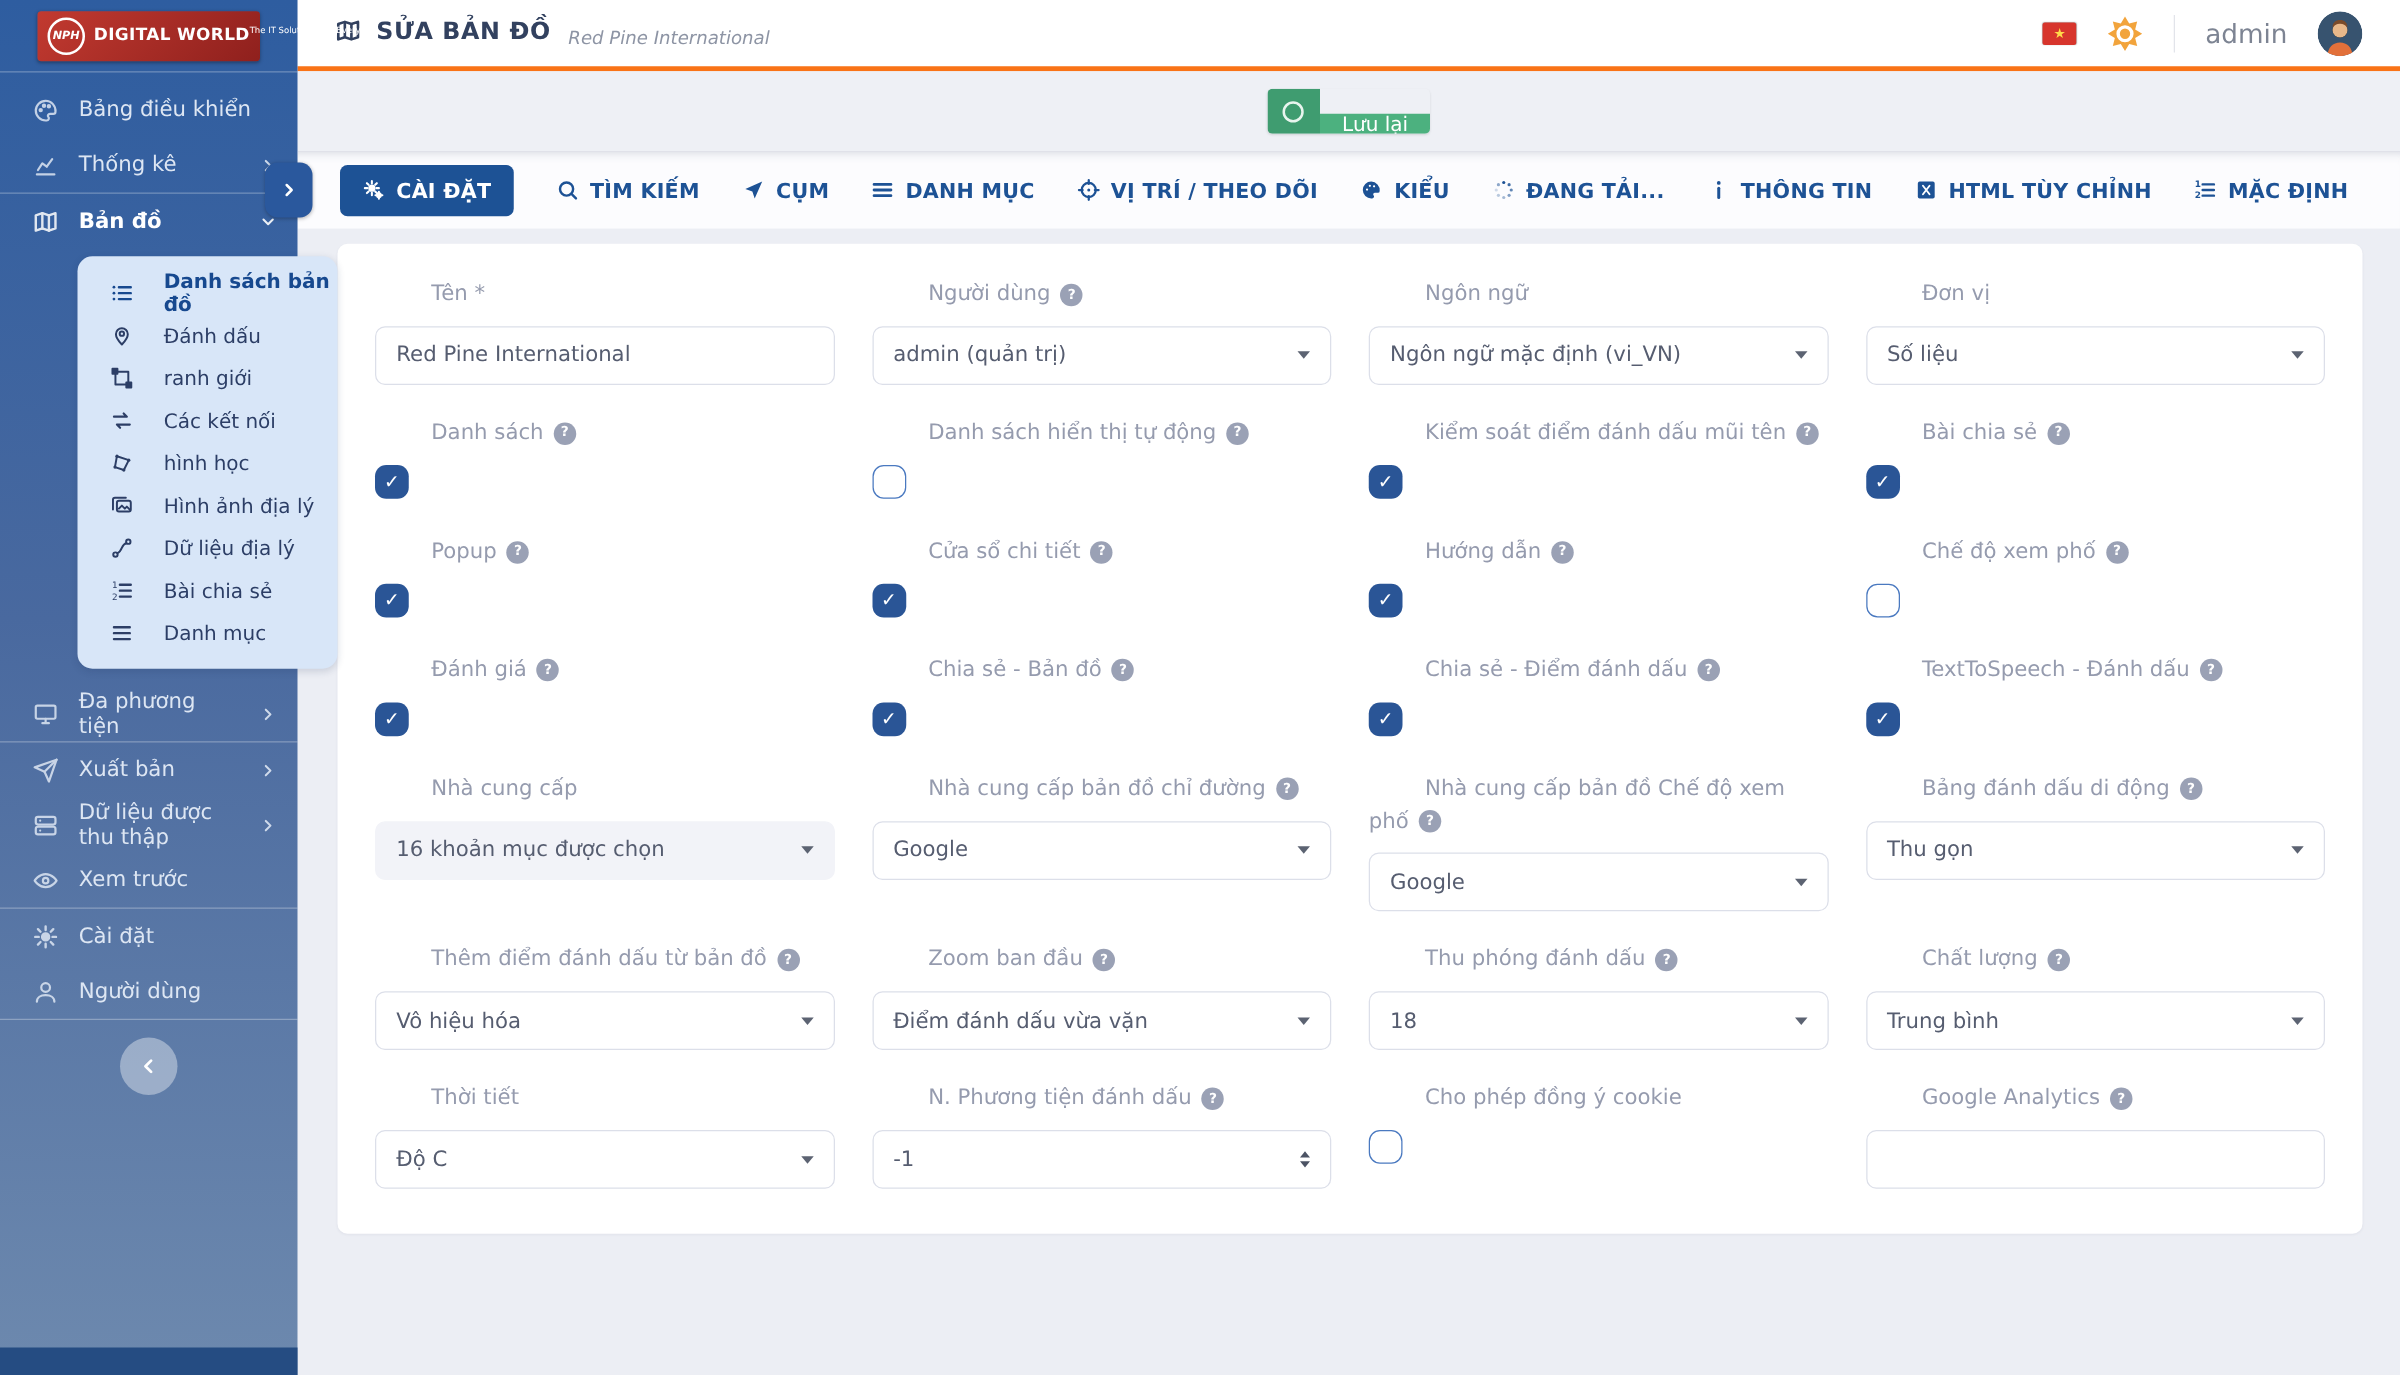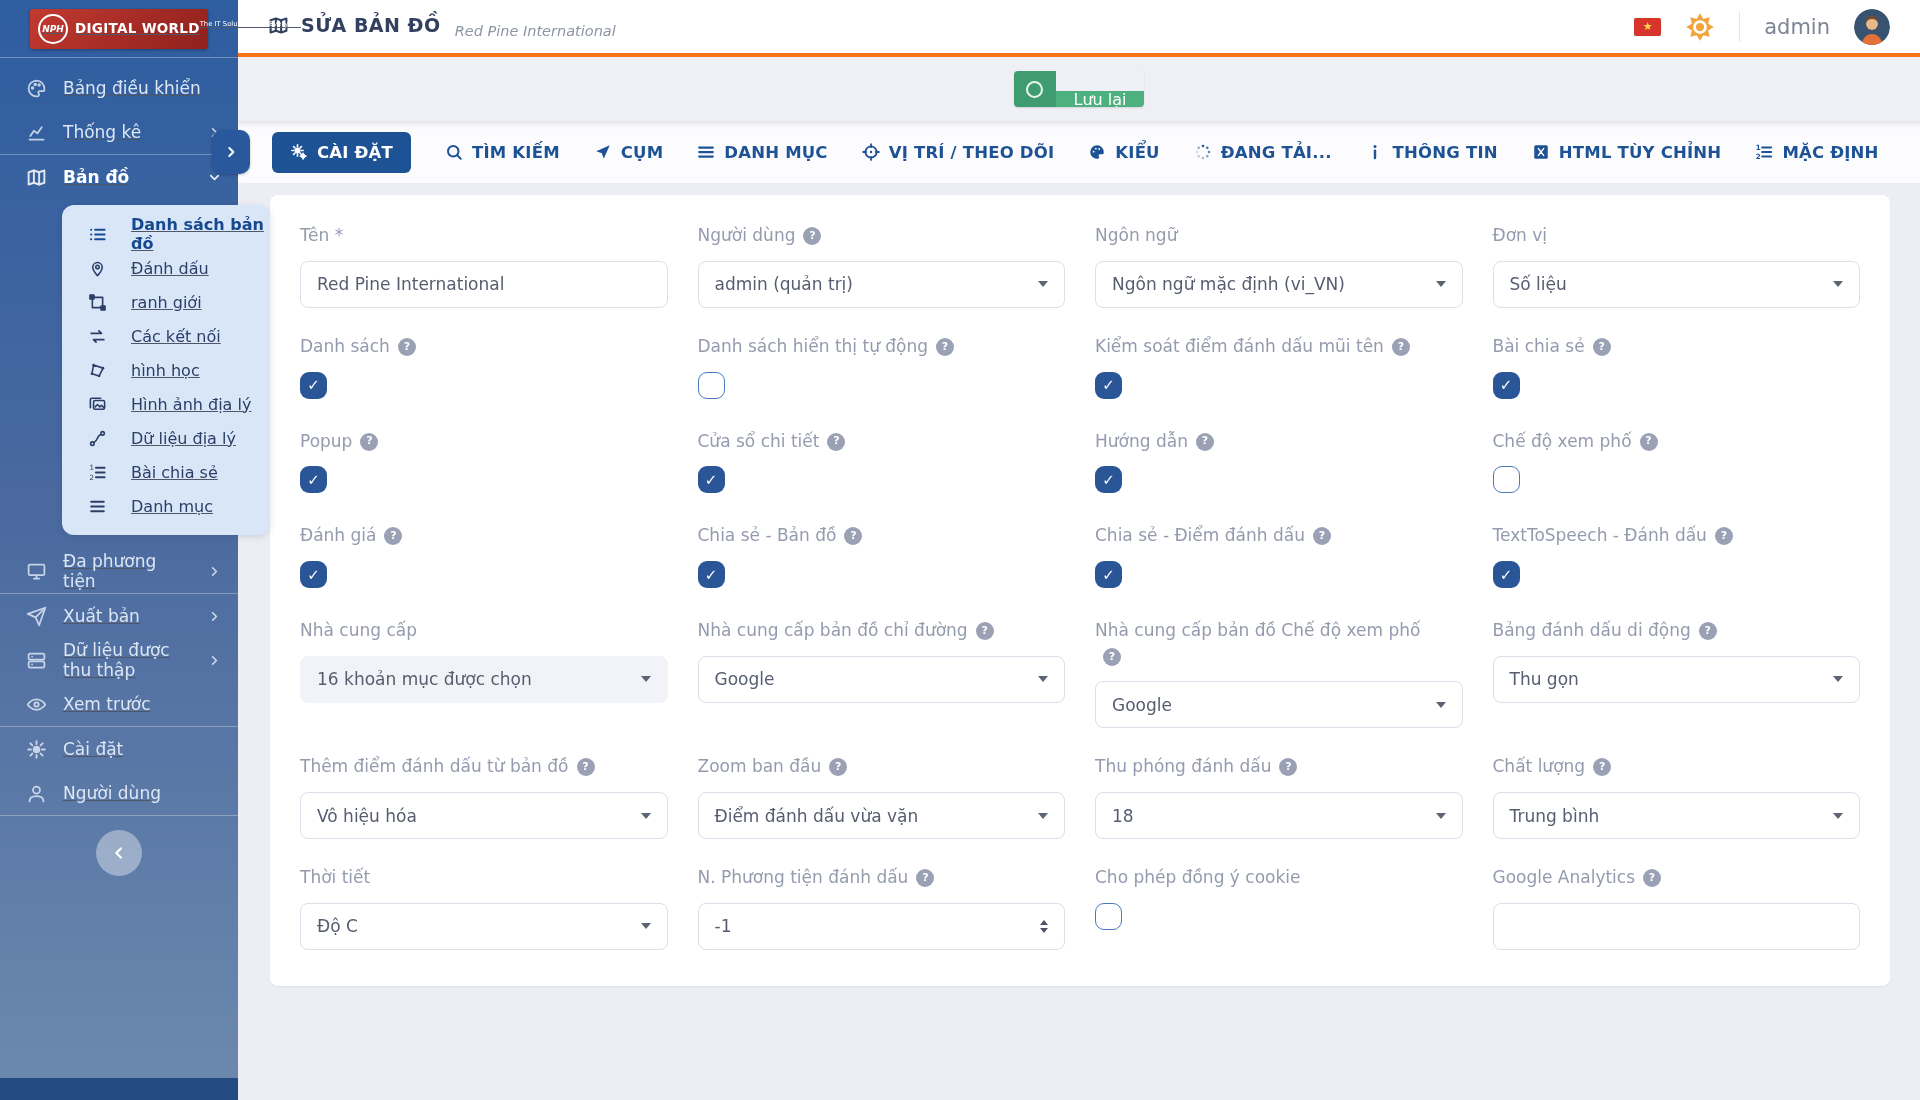--- a/index.html
+++ b/index.html
@@ -3,21 +3,21 @@
 <meta charset="utf-8">
 <title>SỬA BẢN ĐỒ</title>
 <style>
   * { box-sizing: border-box; margin: 0; padding: 0; }
   html,body { width:1920px; height:1100px; overflow:hidden; }
   body { font-family:"DejaVu Sans","Liberation Sans",sans-serif; background:#eceef4; color:#4f5668; }
   svg { display:block; }
 
   
   .sidebar { position:absolute; left:0; top:0; width:238px; height:1100px;
-    background:linear-gradient(180deg,#2e5da0 0%,#49699f 45%,#6d89ae 100%); z-index:6;text-decoration:underline; }
+    background:linear-gradient(180deg,#2e5da0 0%,#49699f 45%,#6d89ae 100%); z-index:6; }
   .logo-bar { height:57px; display:flex; align-items:center; justify-content:center; }
   .logo-banner { width:178px; height:40px; background:linear-gradient(135deg,#c23a30,#8f201d);
     border-radius:3px; display:flex; align-items:center; gap:7px; padding:0 8px; box-shadow:0 1px 3px rgba(0,0,0,.35); }
   .logo-badge { width:30px; height:30px; border:2px solid #fff; border-radius:50%;
     display:flex; align-items:center; justify-content:center; color:#fff; font-size:9px; font-weight:bold; font-style:italic; flex:none; }
   .logo-texts { display:flex; flex-direction:row; line-height:1.1; }
   .logo-name { color:#fff; font-weight:bold; font-size:13.5px; letter-spacing:.3px; white-space:nowrap; }
   .logo-tag { color:#fff; font-size:6.8px; white-space:nowrap; }
   .sdivider { height:1px; background:rgba(255,255,255,.30); }
   .nav { padding-top:8px; }
@@ -70,21 +70,21 @@
   .tab .ticon { width:18px; flex:none; }
 
   .content { flex:1; background:#eceef4; }
   .card { margin:12px 30px 0 32px; background:#fff; border-radius:8px; padding:28px 30px 10px;
     min-height:712px; box-shadow:0 1px 2px rgba(30,40,70,.05); }
   .form-grid { display:grid; grid-template-columns:repeat(4,1fr); column-gap:30px; }
 
   .field { margin-bottom:26px; }
   .field.cb { margin-bottom:30px; }
   .flabel { font-size:17px; color:#959bae; line-height:1.5; margin-bottom:12px; }
-  .flabel .ltext { vertical-align:middle; }
+  .flabel .ltext { vertical-align:middle;margin-left:45px; }
   .flabel.narrow { max-width:345px; }
   .help { display:inline-flex; width:18px; height:18px; border-radius:50%; background:#9aa1b5; color:#fff;
     font-size:11px; font-weight:bold; align-items:center; justify-content:center; margin-left:8px;
     vertical-align:middle; cursor:pointer; }
   .tinput, .sinput { height:47px; border:1px solid #dcdfe9; border-radius:8px; background:#fff;
     display:flex; align-items:center; padding:0 16px; font-size:17px; color:#565d70; cursor:pointer; }
   .sinput .caret { margin-left:auto; width:0; height:0; border-left:5px solid transparent;
     border-right:5px solid transparent; border-top:6px solid #5c6372; }
   .sinput.multisel { background:#f2f3f8; border-color:#f2f3f8; }
   .cbox { width:27px; height:27px; border-radius:9px; background:#2a5596; display:flex; align-items:center;

